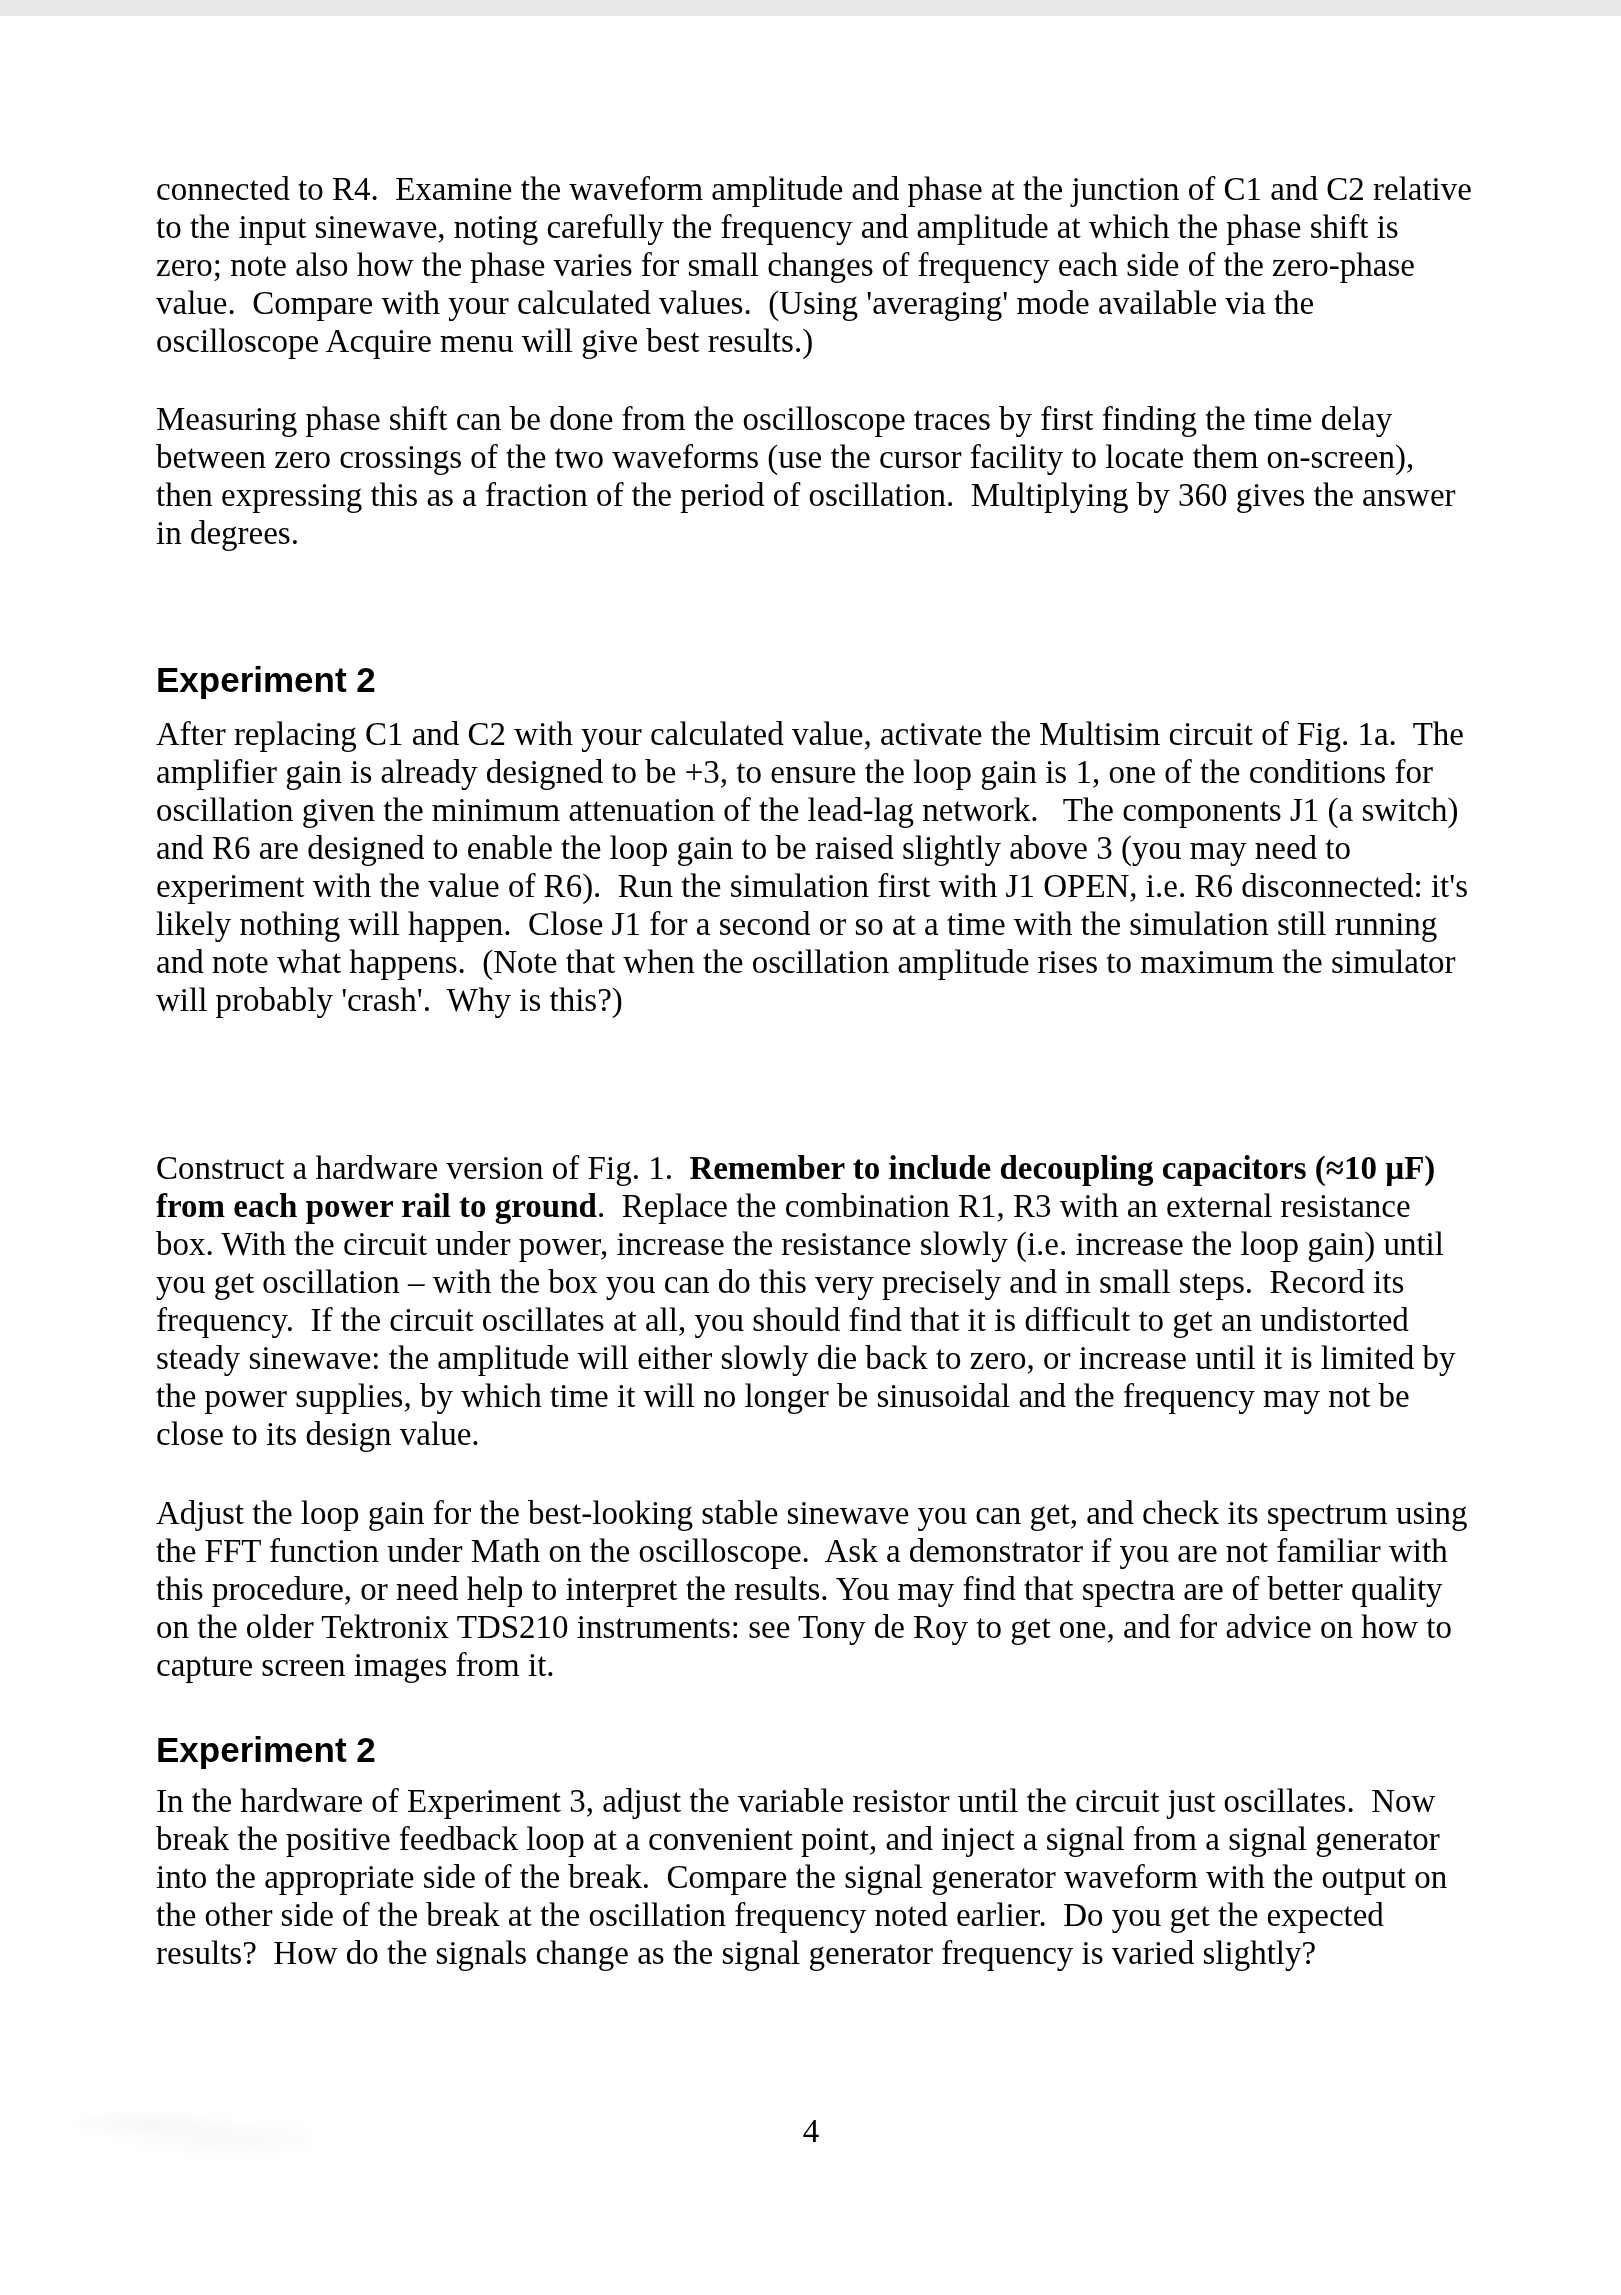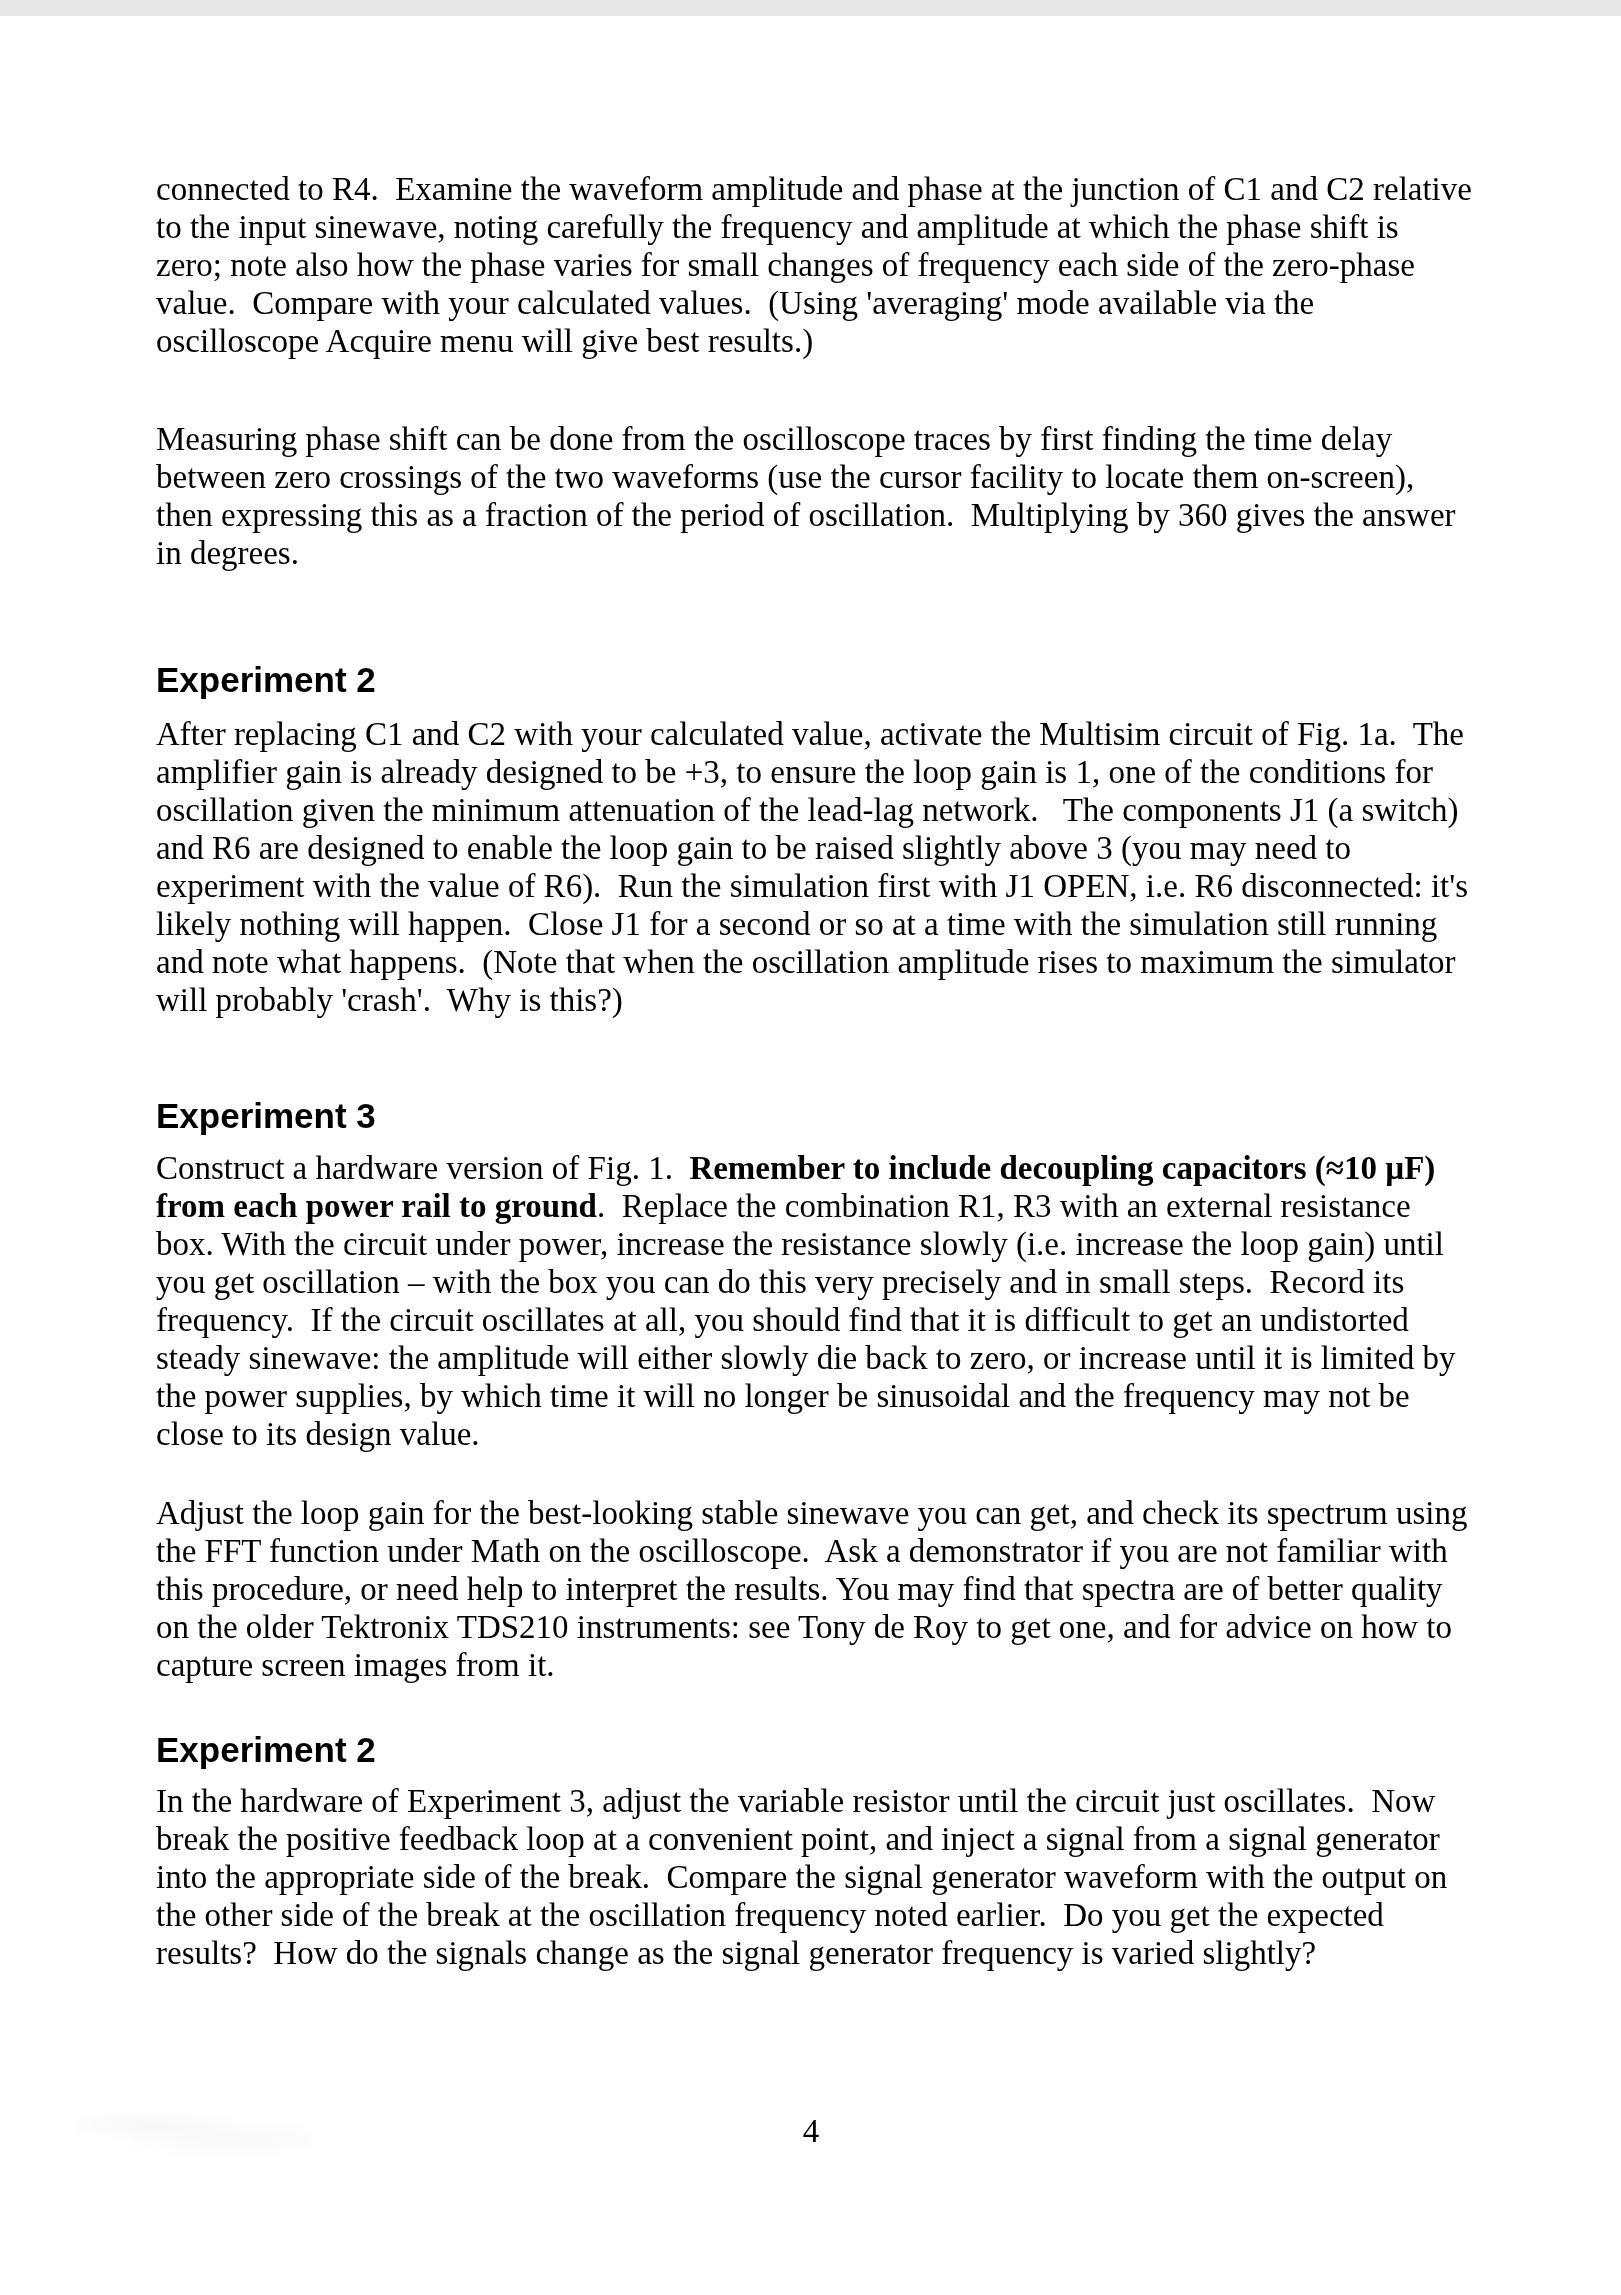--- a/index.html
+++ b/index.html
@@ -62,27 +62,26 @@
     pointer-events: none;
   }
 </style>
 </head>
 <body>
 
 <div class="page">
 
   <div class="body-text" style="top:154px;"><span>connected to R4.  Examine the waveform amplitude and phase at the junction of C1 and C2 relative to the input sinewave, noting carefully the frequency and amplitude at which the phase shift is zero; note also how the phase varies for small changes of frequency each side of the zero-phase value.  Compare with your calculated values.  (Using 'averaging' mode available via the oscilloscope Acquire menu will give best results.)</span></div>
 
-  <div class="body-text" style="top:404px;"><span>Measuring phase shift can be done from the oscilloscope traces by first finding the time delay between zero crossings of the two waveforms (use the cursor facility to locate them on-screen), then expressing this as a fraction of the period of oscillation.  Multiplying by 360 gives the answer in degrees.</span></div>
+  <div class="body-text" style="top:384px;"><span>Measuring phase shift can be done from the oscilloscope traces by first finding the time delay between zero crossings of the two waveforms (use the cursor facility to locate them on-screen), then expressing this as a fraction of the period of oscillation.  Multiplying by 360 gives the answer in degrees.</span></div>
 
   <div class="heading" style="top:643px;">Experiment 2</div>
 
   <div class="body-text" style="top:699px;"><span>After replacing C1 and C2 with your calculated value, activate the Multisim circuit of Fig. 1a.  The amplifier gain is already designed to be +3, to ensure the loop gain is 1, one of the conditions for oscillation given the minimum attenuation of the lead-lag network.   The components J1 (a switch) and R6 are designed to enable the loop gain to be raised slightly above 3 (you may need to experiment with the value of R6).  Run the simulation first with J1 OPEN, i.e. R6 disconnected: it's likely nothing will happen.  Close J1 for a second or so at a time with the simulation still running and note what happens.  (Note that when the oscillation amplitude rises to maximum the simulator will probably 'crash'.  Why is this?)</span></div>
 
-  <div class="heading" style="top:1079px;">Experiment 3</div>
 
   <div class="body-text" style="top:1133px;"><span>Construct a hardware version of Fig. 1.  </span><span class="b">Remember to include decoupling capacitors (≈10 µF) from each power rail to ground</span><span>.  Replace the combination R1, R3 with an external resistance box. With the circuit under power, increase the resistance slowly (i.e. increase the loop gain) until you get oscillation – with the box you can do this very precisely and in small steps.  Record its frequency.  If the circuit oscillates at all, you should find that it is difficult to get an undistorted steady sinewave: the amplitude will either slowly die back to zero, or increase until it is limited by the power supplies, by which time it will no longer be sinusoidal and the frequency may not be close to its design value.</span></div>
 
   <div class="body-text" style="top:1478px;"><span>Adjust the loop gain for the best-looking stable sinewave you can get, and check its spectrum using the FFT function under Math on the oscilloscope.  Ask a demonstrator if you are not familiar with this procedure, or need help to interpret the results. You may find that spectra are of better quality on the older Tektronix TDS210 instruments: see Tony de Roy to get one, and for advice on how to capture screen images from it.</span></div>
 
   <div class="heading" style="top:1713px;">Experiment 2</div>
 
   <div class="body-text" style="top:1766px;"><span>In the hardware of Experiment 3, adjust the variable resistor until the circuit </span><span class="i">just</span><span> oscillates.  Now break the positive feedback loop at a convenient point, and inject a signal from a signal generator into the appropriate side of the break.  Compare the signal generator waveform with the output on the other side of the break at the oscillation frequency noted earlier.  Do you get the expected results?  How do the signals change as the signal generator frequency is varied slightly?</span></div>
 
   <div class="page-number">4</div>

